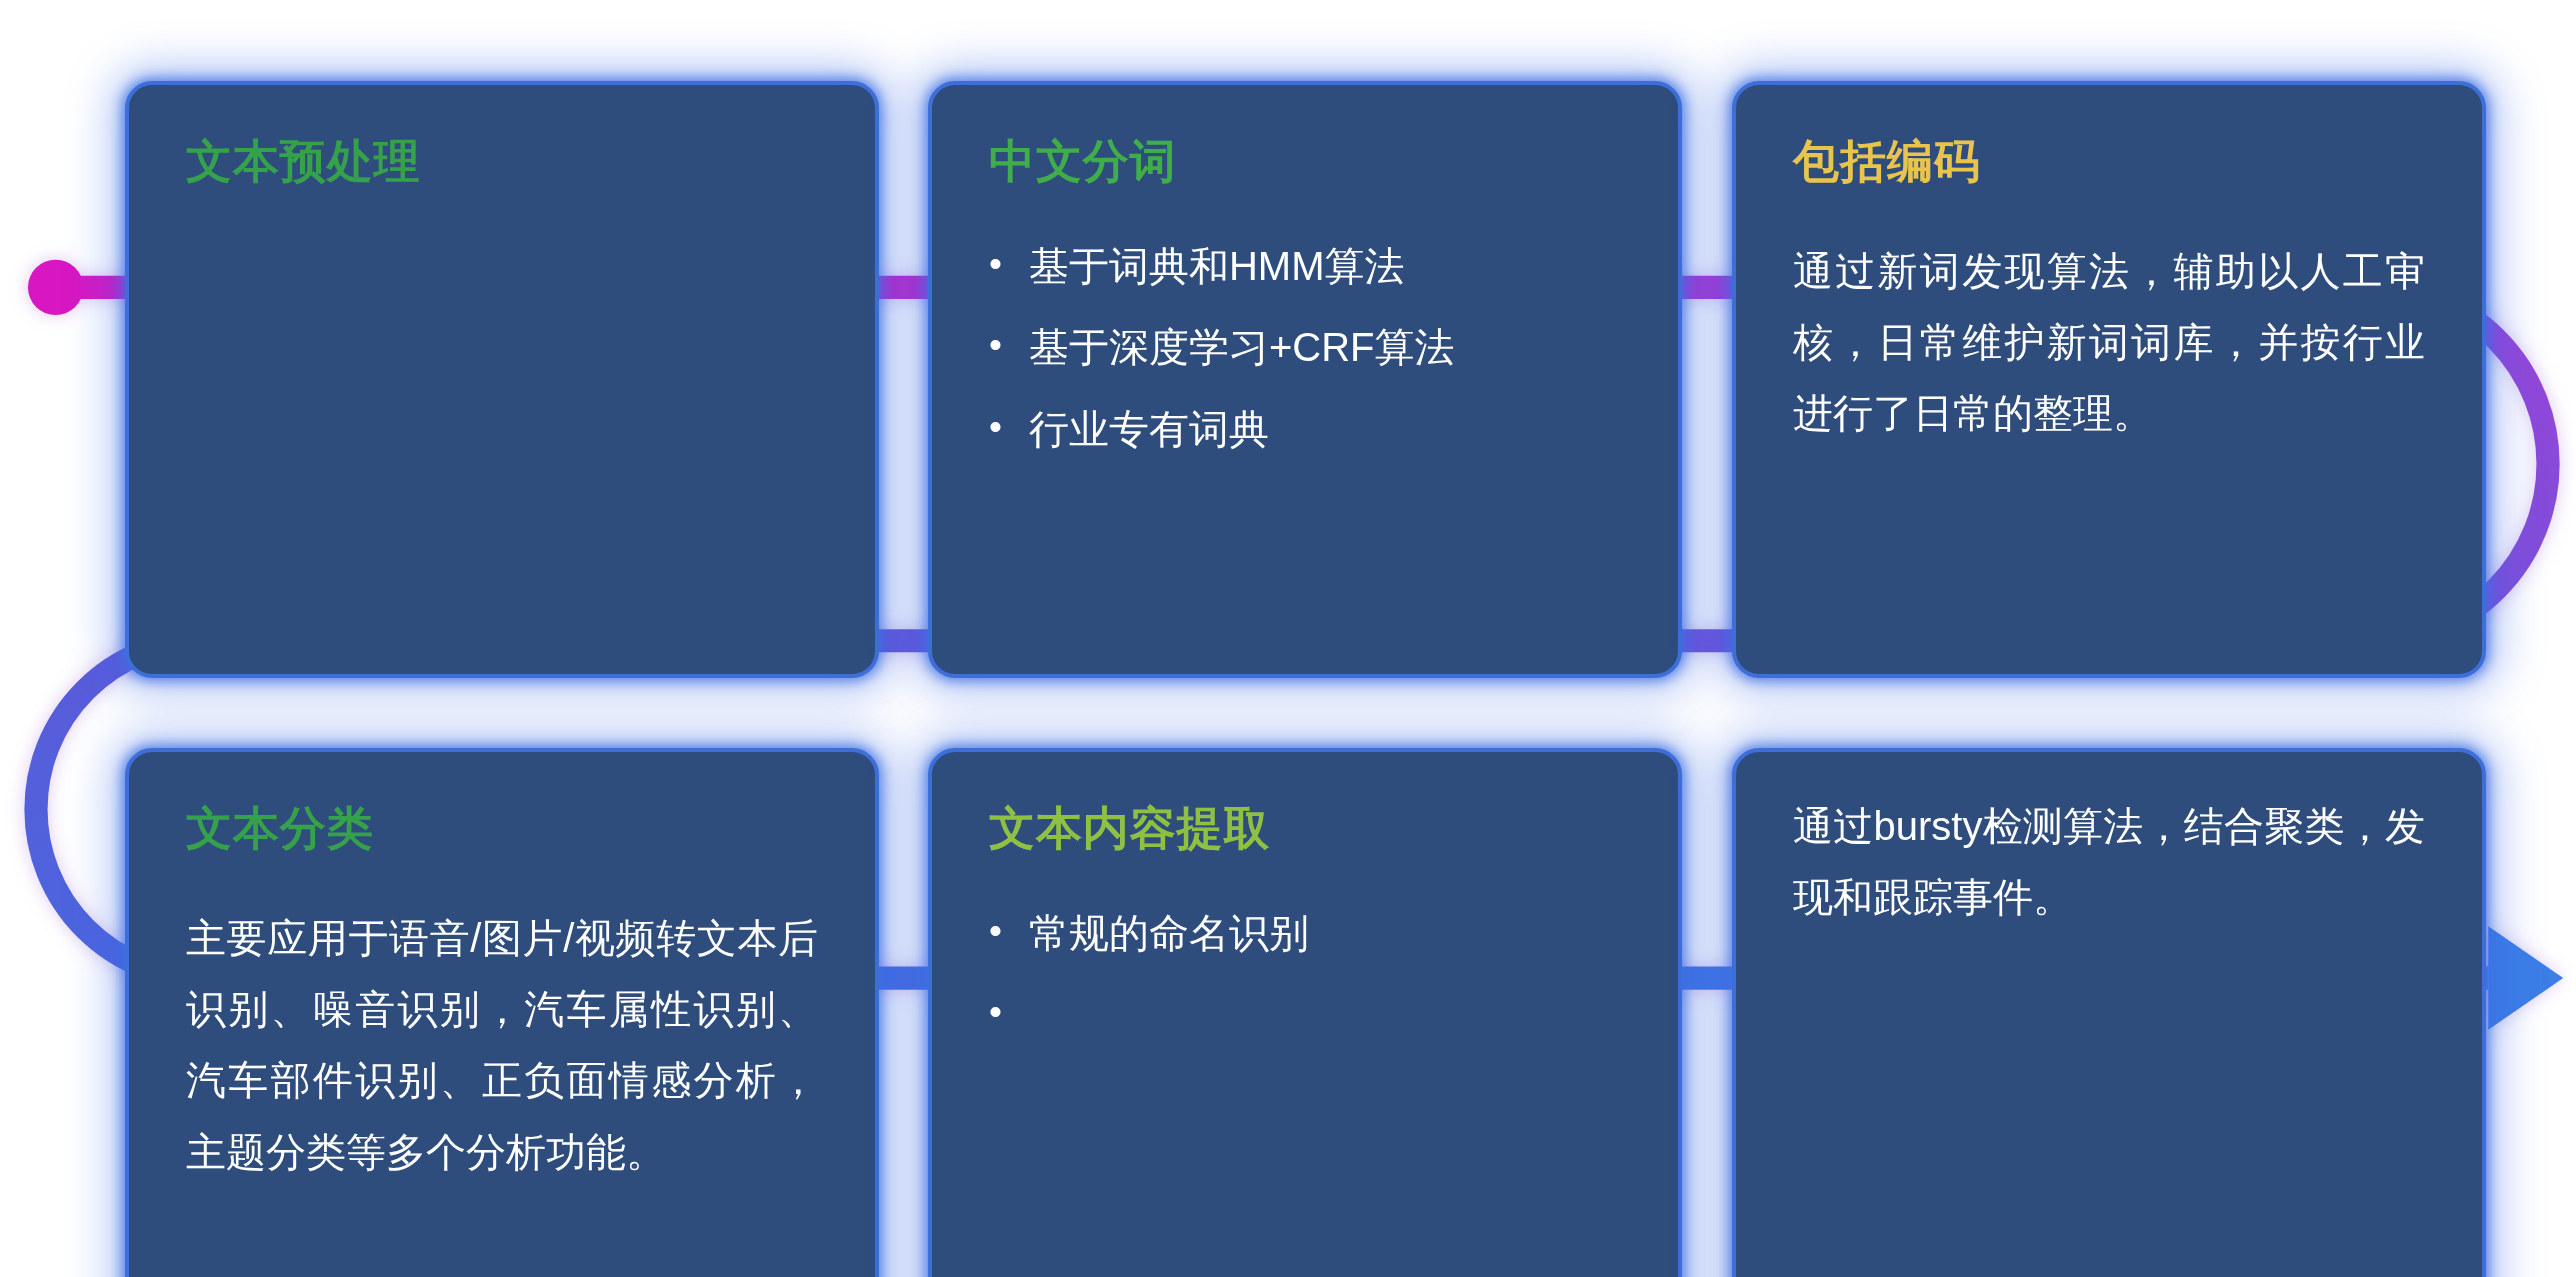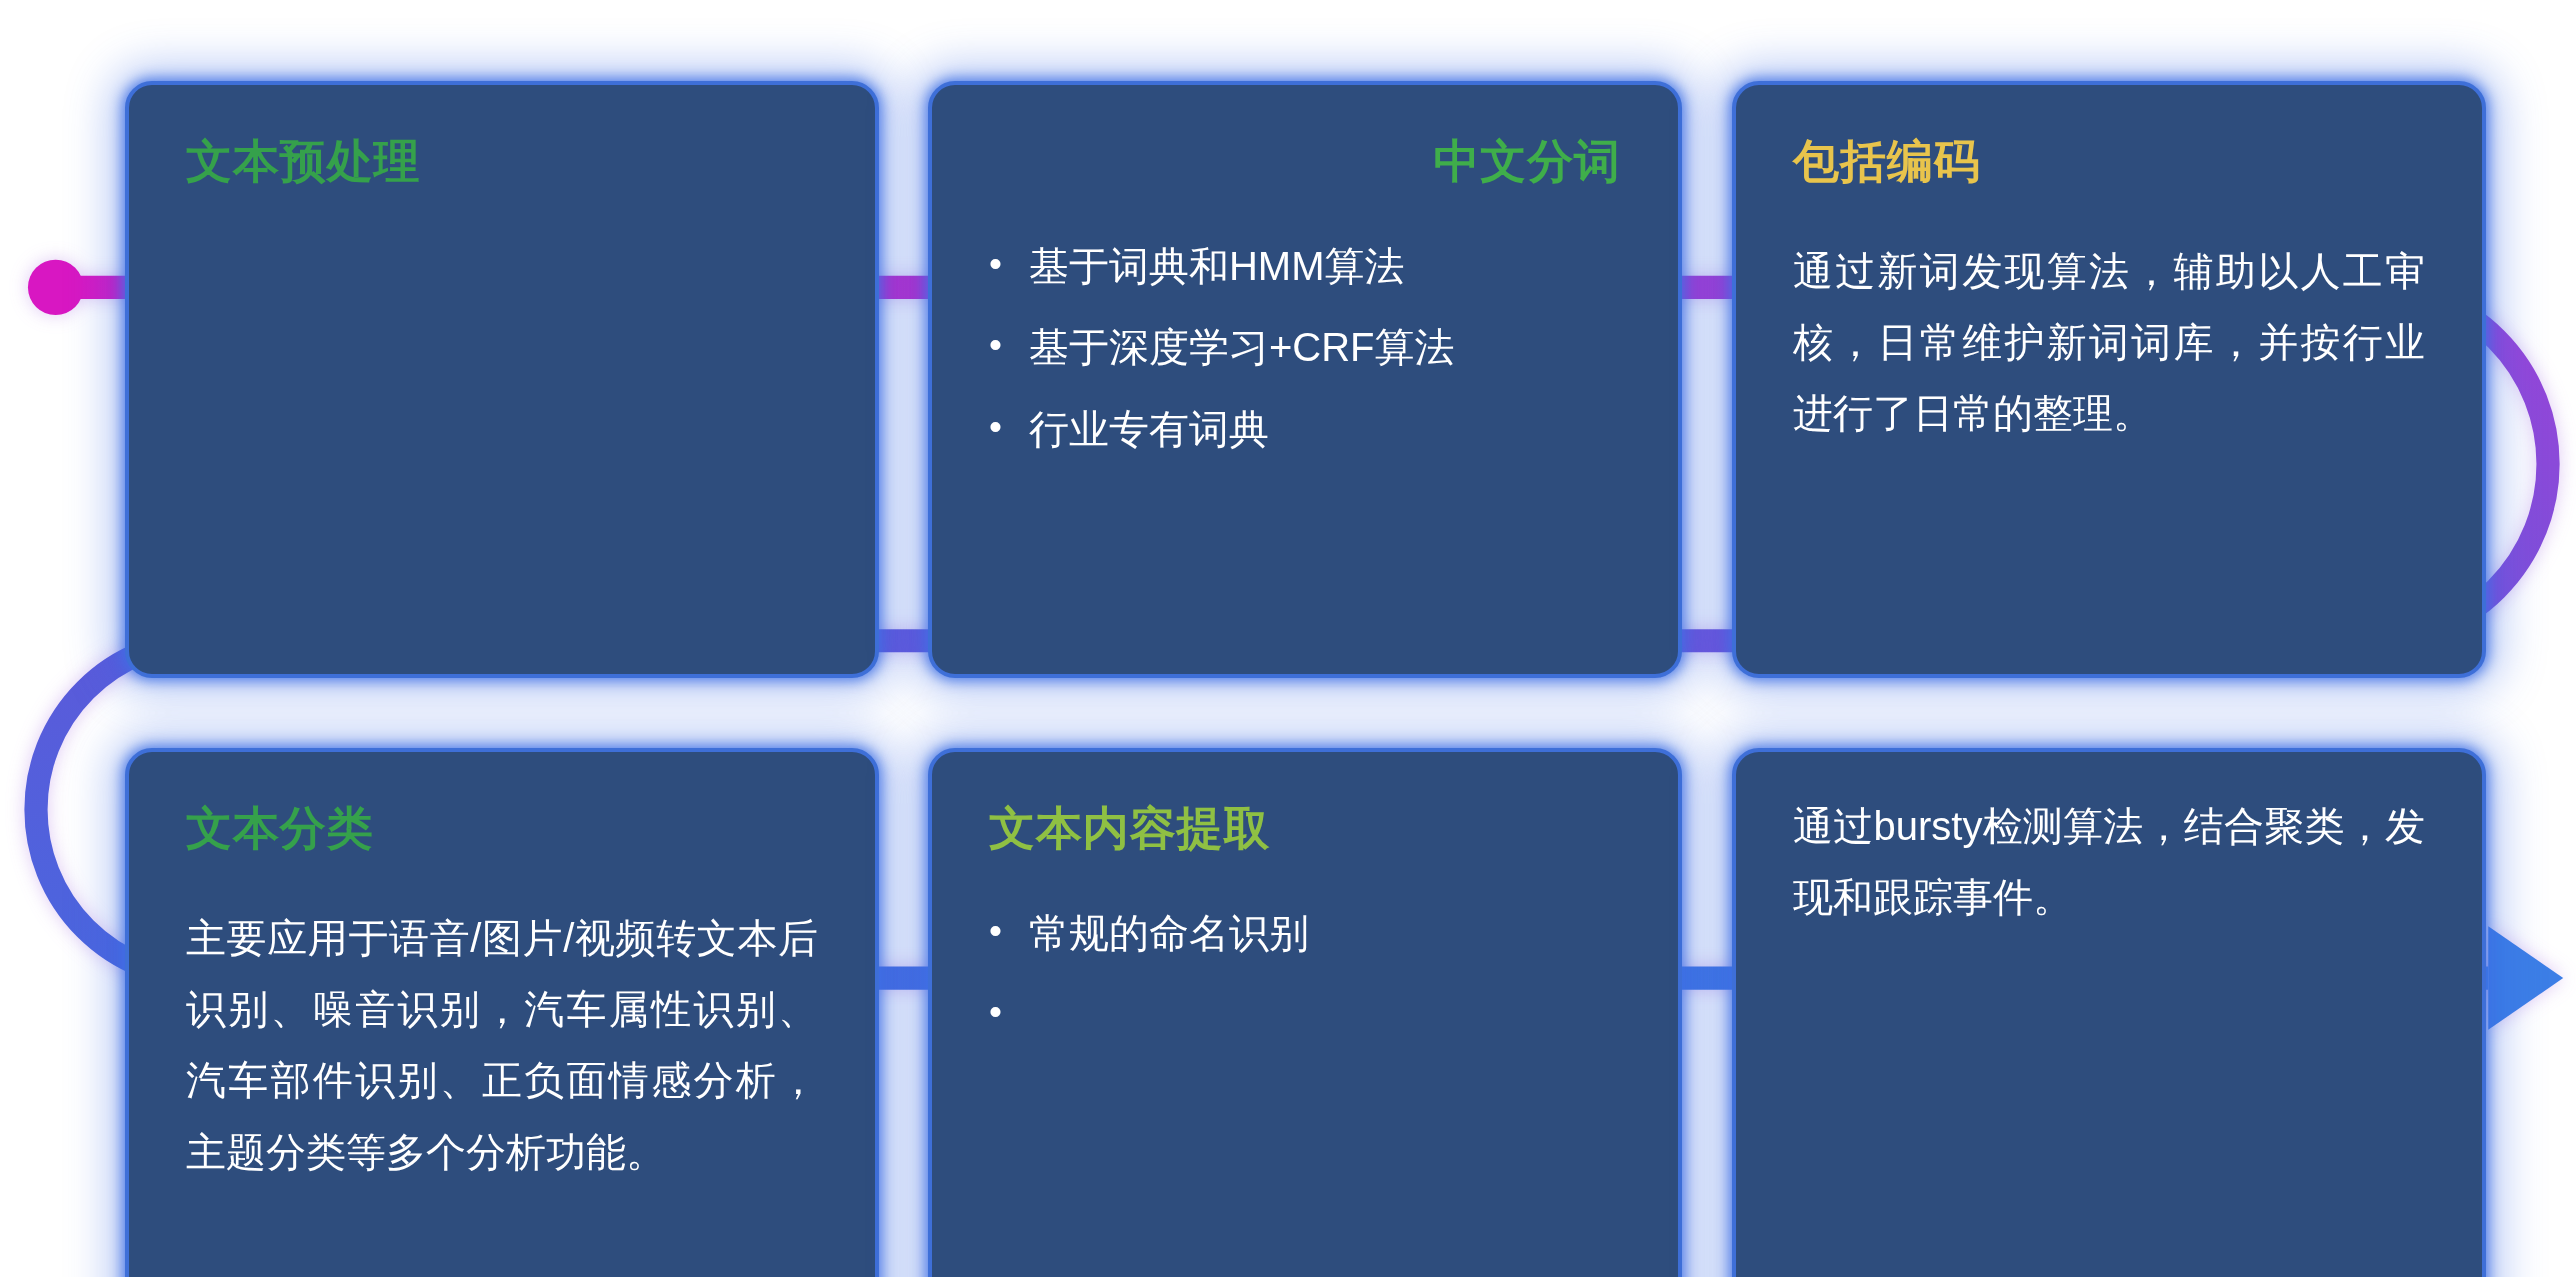--- a/index.html
+++ b/index.html
@@ -83,21 +83,21 @@
   <path d="M 229 1096 H 2788" stroke="url(#gE)"></path>
   <circle cx="62" cy="322" r="31" fill="#d817c2"></circle>
   <polygon points="2788,1038 2788,1154 2872,1096" fill="#3c7ee6"></polygon>
 </svg>
 
 <section class="card r1 c1">
   <h2 class="card-title" style="color: rgb(53, 161, 75);">文本预处理</h2>
 </section>
 
 <section class="card r1 c2">
-  <h2 class="card-title" style="color: rgb(63, 174, 74); text-align: right;">中文分词</h2>
+  <h2 class="card-title" style="color: rgb(63, 174, 74);">中文分词</h2>
   <ul class="card-bullets">
     <li>
       <span class="dot">•</span>
       <span>基于词典和HMM算法</span>
     </li>
     <li>
       <span class="dot">•</span>
       <span>基于深度学习+CRF算法</span>
     </li>
     <li>

